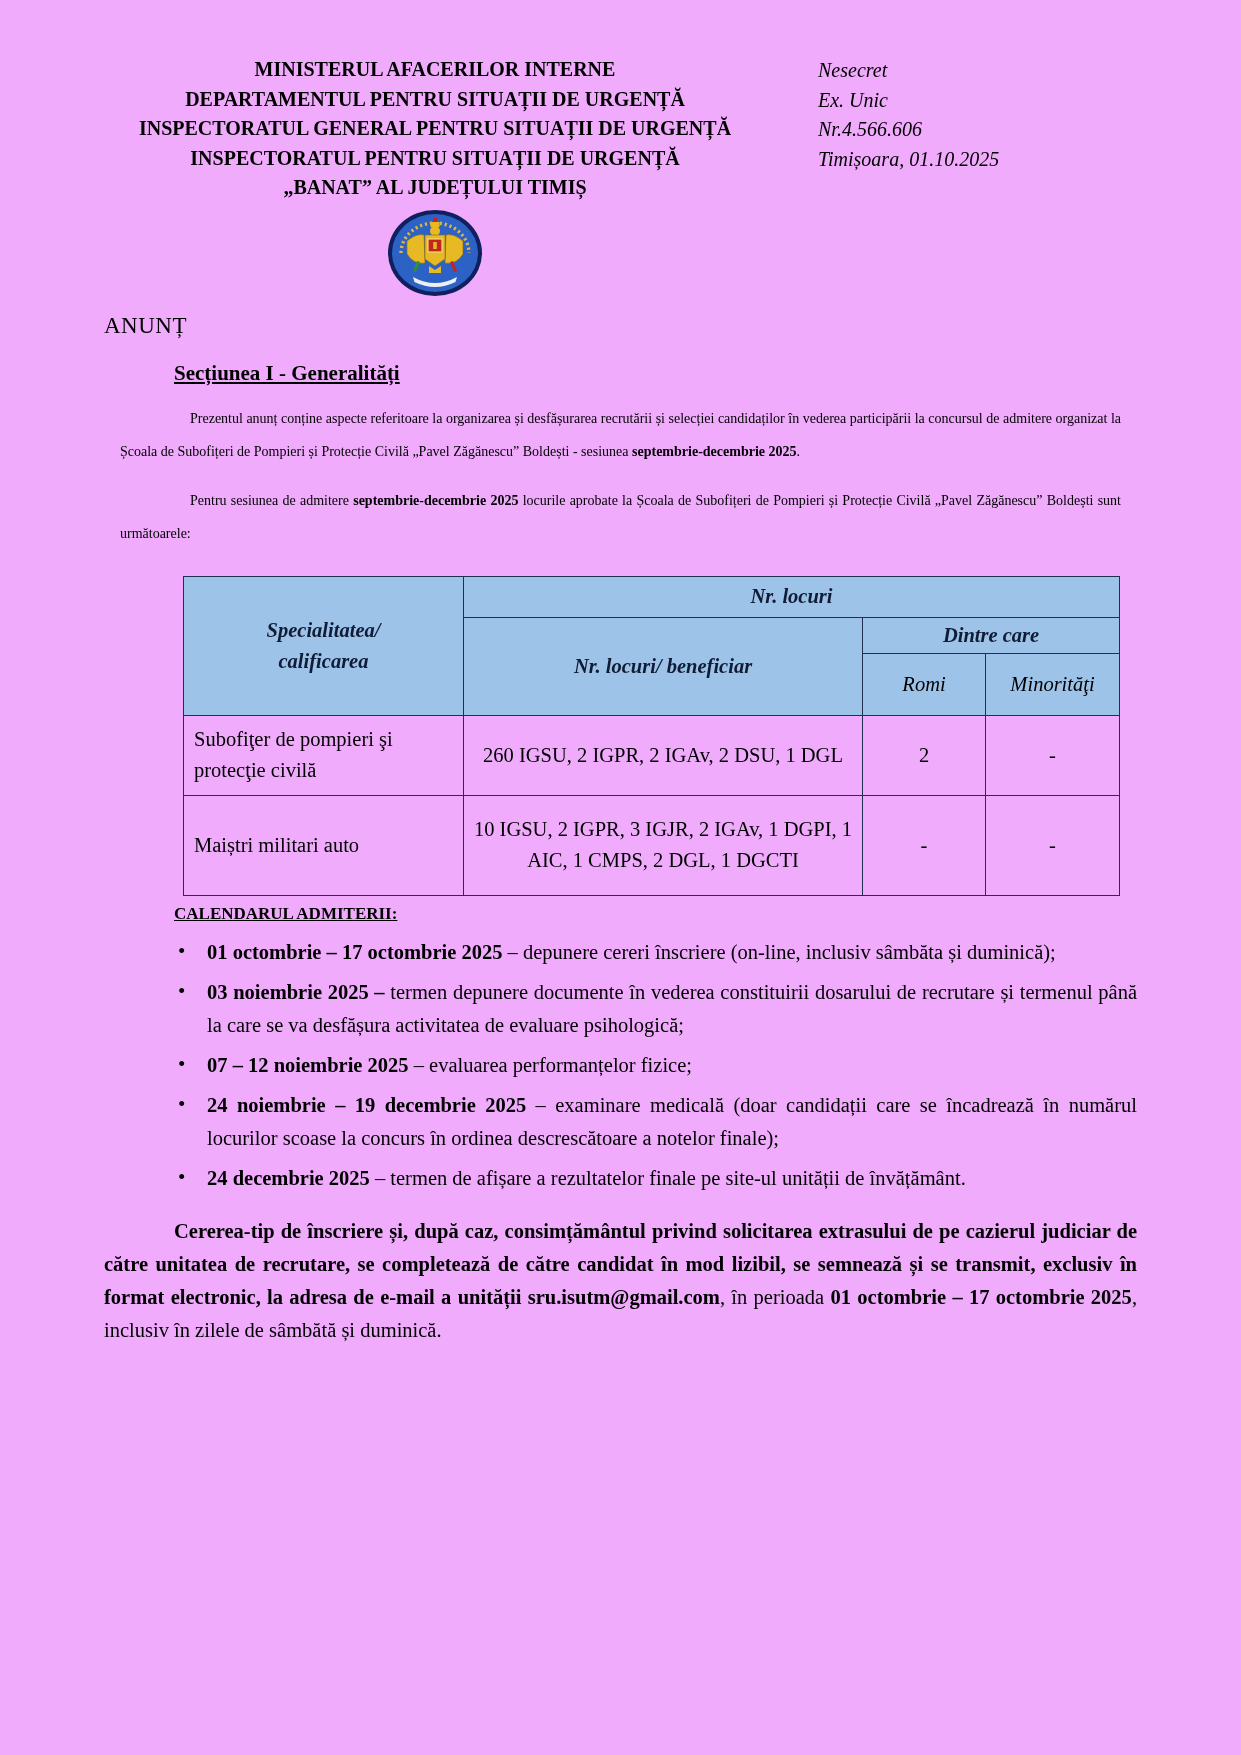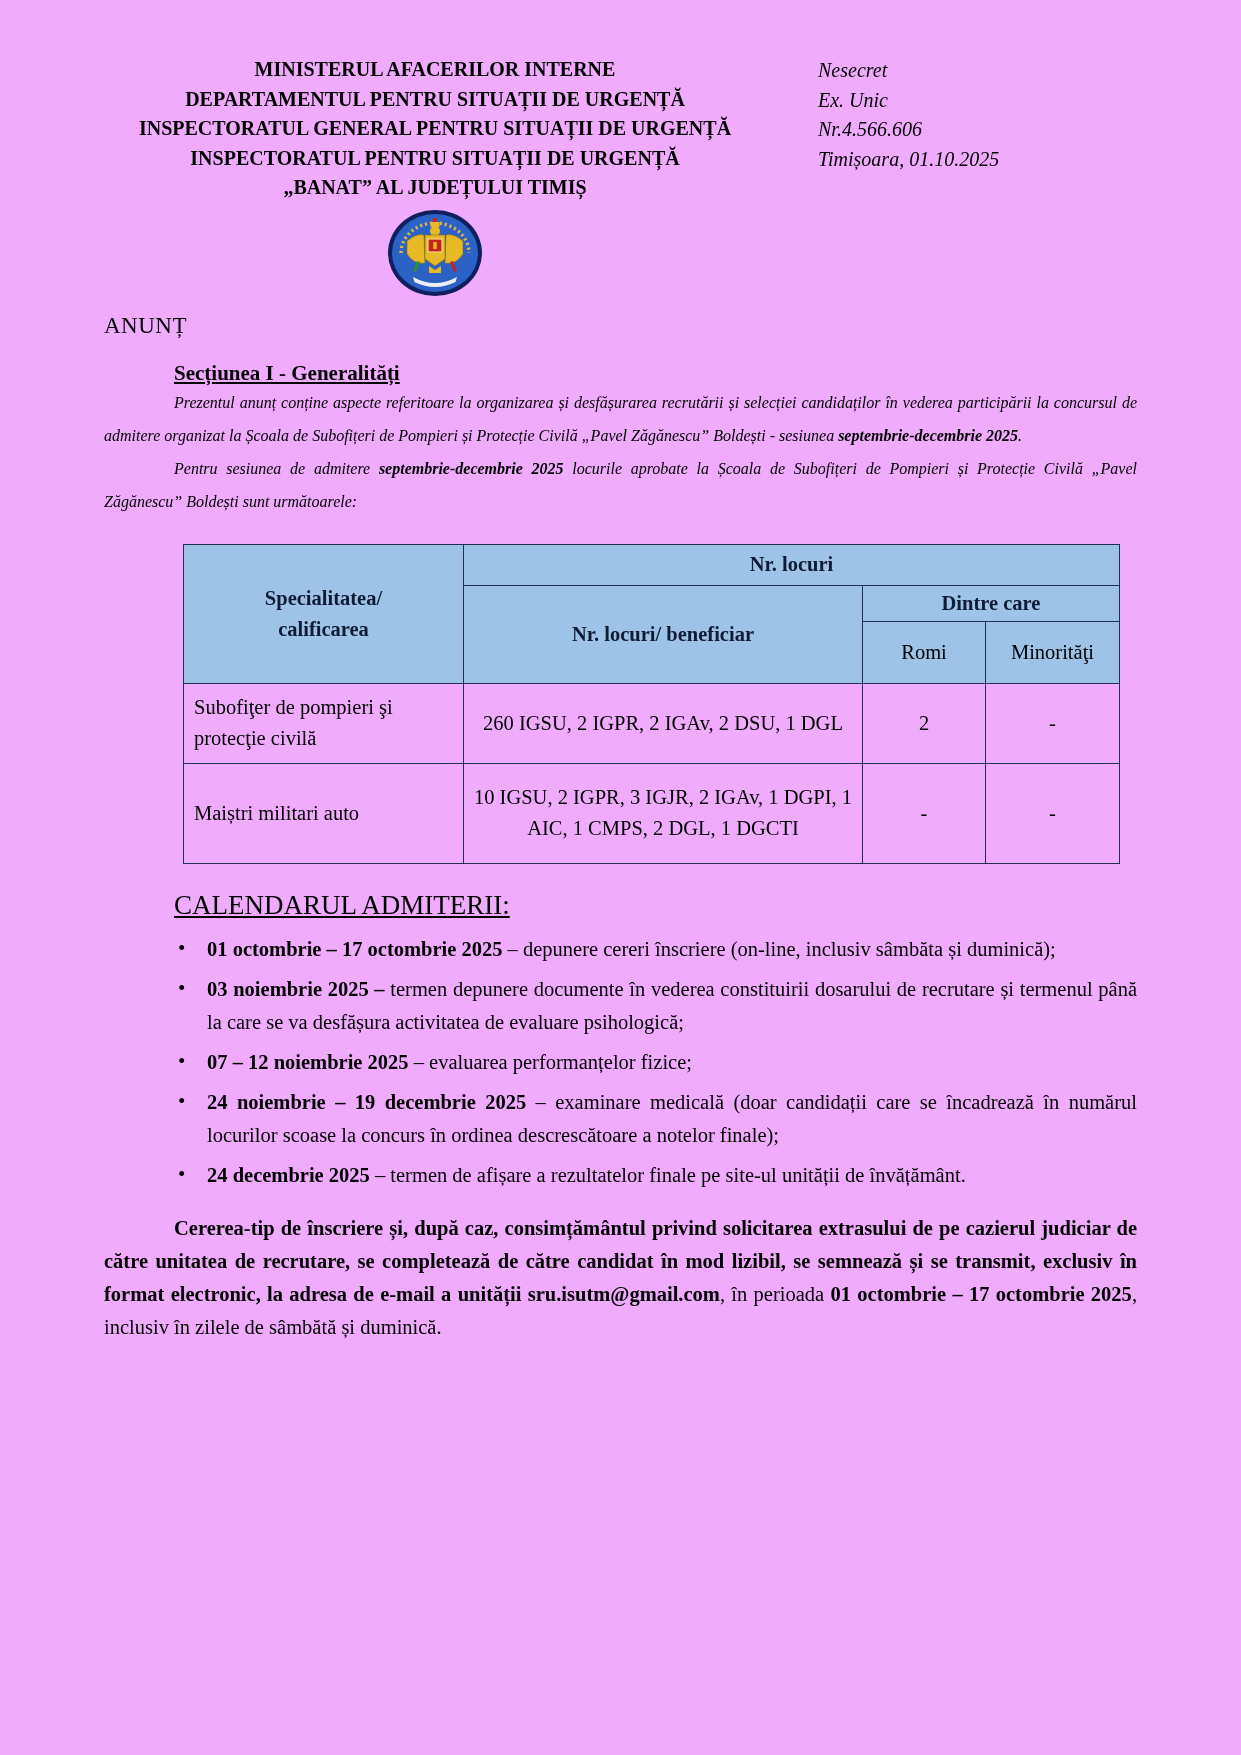--- a/index.html
+++ b/index.html
@@ -10,28 +10,28 @@
     overflow:hidden;position:relative;
   }
   .hdr{display:flex;}
   .hdr-left{width:662px;text-align:center;font-weight:bold;font-size:20px;line-height:29.5px;}
   .hdr-right{margin-left:52px;font-style:italic;font-size:20px;line-height:29.5px;padding-top:1px;}
   .logo-wrap{width:662px;text-align:center;margin-top:6px;}
   .title{font-weight:normal;font-size:23px;margin-top:12px;padding-right:88px;letter-spacing:0.5px;}
   .subtitle{text-align:center;font-weight:bold;font-size:21.5px;line-height:40px;margin-top:8px;padding-right:88px;}
   .sec-heading{margin-top:22px;text-indent:70px;font-weight:bold;font-size:21px;}
   .uline{text-decoration:underline;}
-  .para{font-size:16px;line-height:33px;text-align:justify;text-indent:70px;margin:0;font-style:italic;}
+  .para{font-size:14px;line-height:33px;text-align:justify;text-indent:70px;margin:16px;}
   .b{font-weight:bold;}
   table.tbl{border-collapse:collapse;table-layout:fixed;width:936px;margin:26px 0 0 79px;font-size:20.5px;}
   table.tbl td{border:1.6px solid #1f3050;text-align:center;vertical-align:middle;padding:2px 6px;line-height:31px;}
-  table.tbl td.hd{background:#9dc3e8;}
+  table.tbl td.hd{background:#9dc3e8;font-style:italic;}
   table.tbl td.hb{font-weight:bold;color:#101c36;}
   table.tbl td.left{text-align:left;padding-left:10px;}
-  .cal-heading{margin-top:26px;text-indent:70px;font-weight:normal;font-size:27px;}
+  .cal-heading{margin-top:8px;text-indent:70px;font-weight:bold;font-size:17px;}
   ul.cal{list-style:none;margin:12px 0 0 0;padding:0;}
   ul.cal li{position:relative;padding-left:103px;text-align:justify;font-size:20.5px;line-height:33px;margin-bottom:7px;}
   ul.cal li::before{content:"\2022";position:absolute;left:74px;top:-1px;font-size:21px;}
   .closing{margin-top:20px;font-size:20.5px;line-height:33px;text-align:justify;text-indent:70px;}
 </style>
 </head>
 <body>
 
 <div class="page">
 

